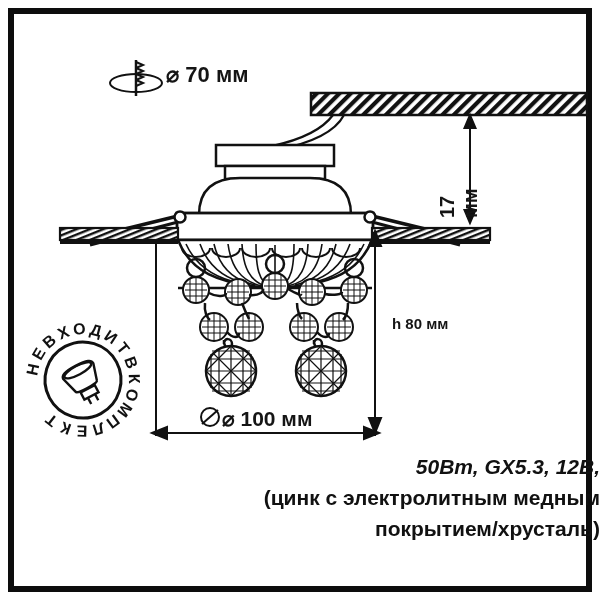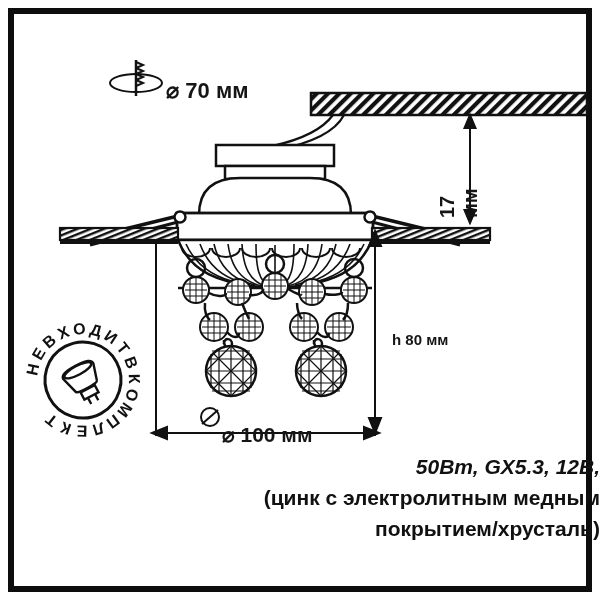--- a/index.html
+++ b/index.html
@@ -1,20 +1,20 @@
 <!DOCTYPE html>
 <html><head>
 <meta charset="utf-8">
 <style>
   html,body{margin:0;padding:0;background:#fff;}
   body{width:600px;height:600px;font-family:"Liberation Sans",sans-serif;}
   #stage{position:relative;width:600px;height:600px;background:#ffffff;overflow:hidden;}
   #frame{position:absolute;left:8px;top:8px;width:584px;height:584px;border:6px solid #0d0d0d;box-sizing:border-box;}
   .abs{position:absolute;}
-  .txt{color:#111;font-family:"Liberation Sans",sans-serif;white-space:nowrap;margin-top:16px;}
+  .txt{color:#111;font-family:"Liberation Sans",sans-serif;white-space:nowrap;}
   #logoWrap{position:absolute;left:440px;top:22px;width:140px;height:58px;}
   #logoText{position:absolute;left:0;top:26px;font-size:27px;font-weight:bold;letter-spacing:-0.5px;color:#1a1a1a;font-family:"DejaVu Sans",sans-serif;}
   #dia70{position:absolute;left:166px;top:62px;font-size:22px;font-weight:bold;color:#151515;}
   #dim17{position:absolute;left:432px;top:140px;width:34px;height:80px;}
   #dim17 span{display:block;font-size:20px;font-weight:bold;color:#151515;transform:rotate(-90deg);transform-origin:left top;position:absolute;left:4px;top:78px;}
   #dimH{position:absolute;left:392px;top:315px;font-size:15px;font-weight:bold;color:#151515;}
   #dia100{position:absolute;left:222px;top:407px;font-size:21px;font-weight:bold;color:#151515;text-align:right;}
   #capWrap{position:absolute;left:0;top:452px;width:600px;text-align:right;}
   .cap1{font-size:21px;font-weight:bold;font-style:italic;color:#111;line-height:30px;font-family:"Liberation Sans",sans-serif;}
   .cap2{font-size:21px;font-weight:bold;color:#111;line-height:31px;font-family:"Liberation Sans",sans-serif;margin-left:28px;}

